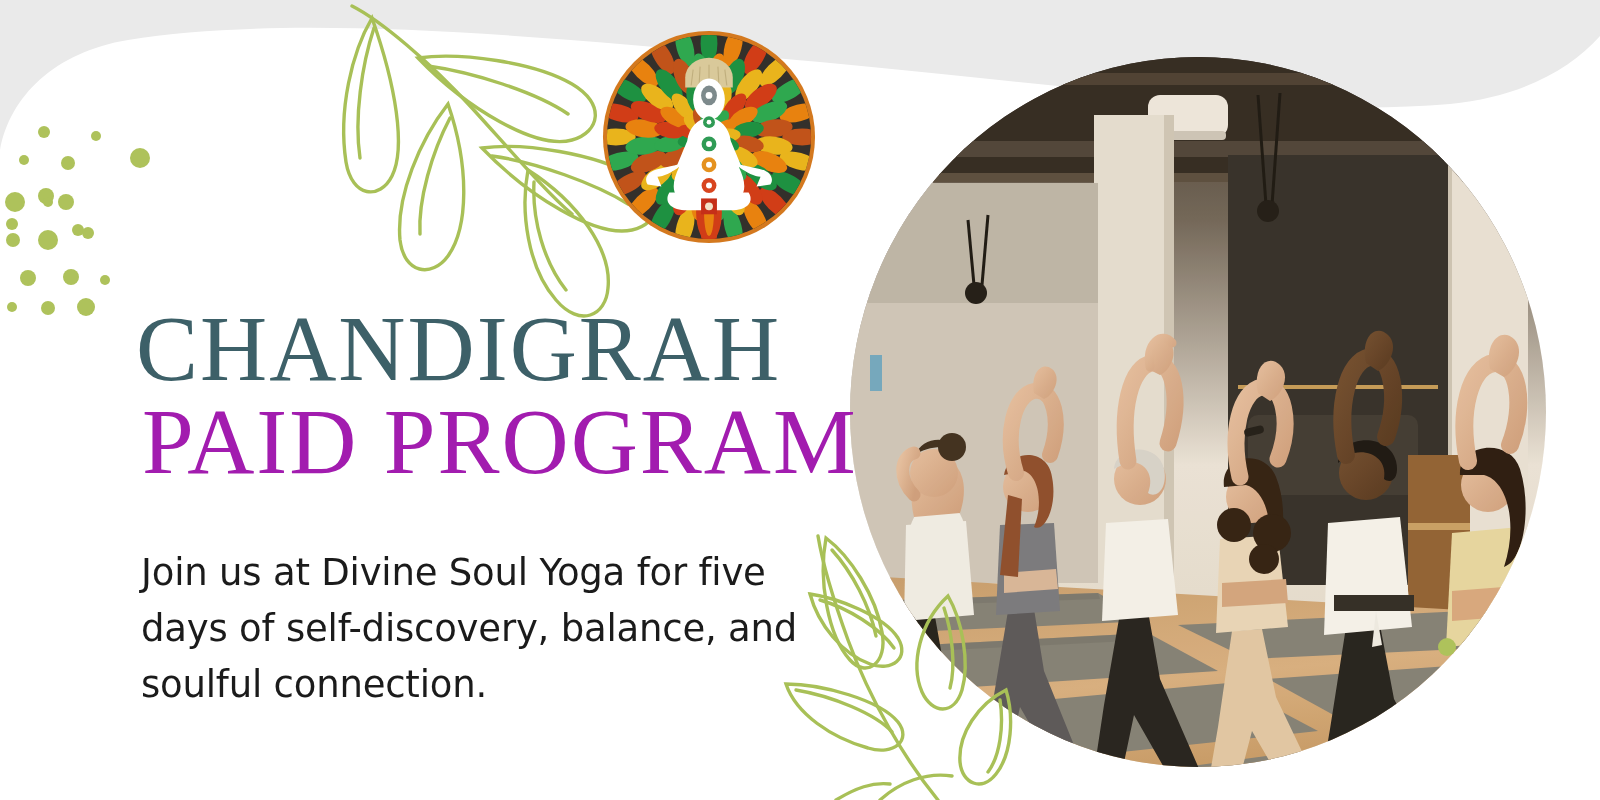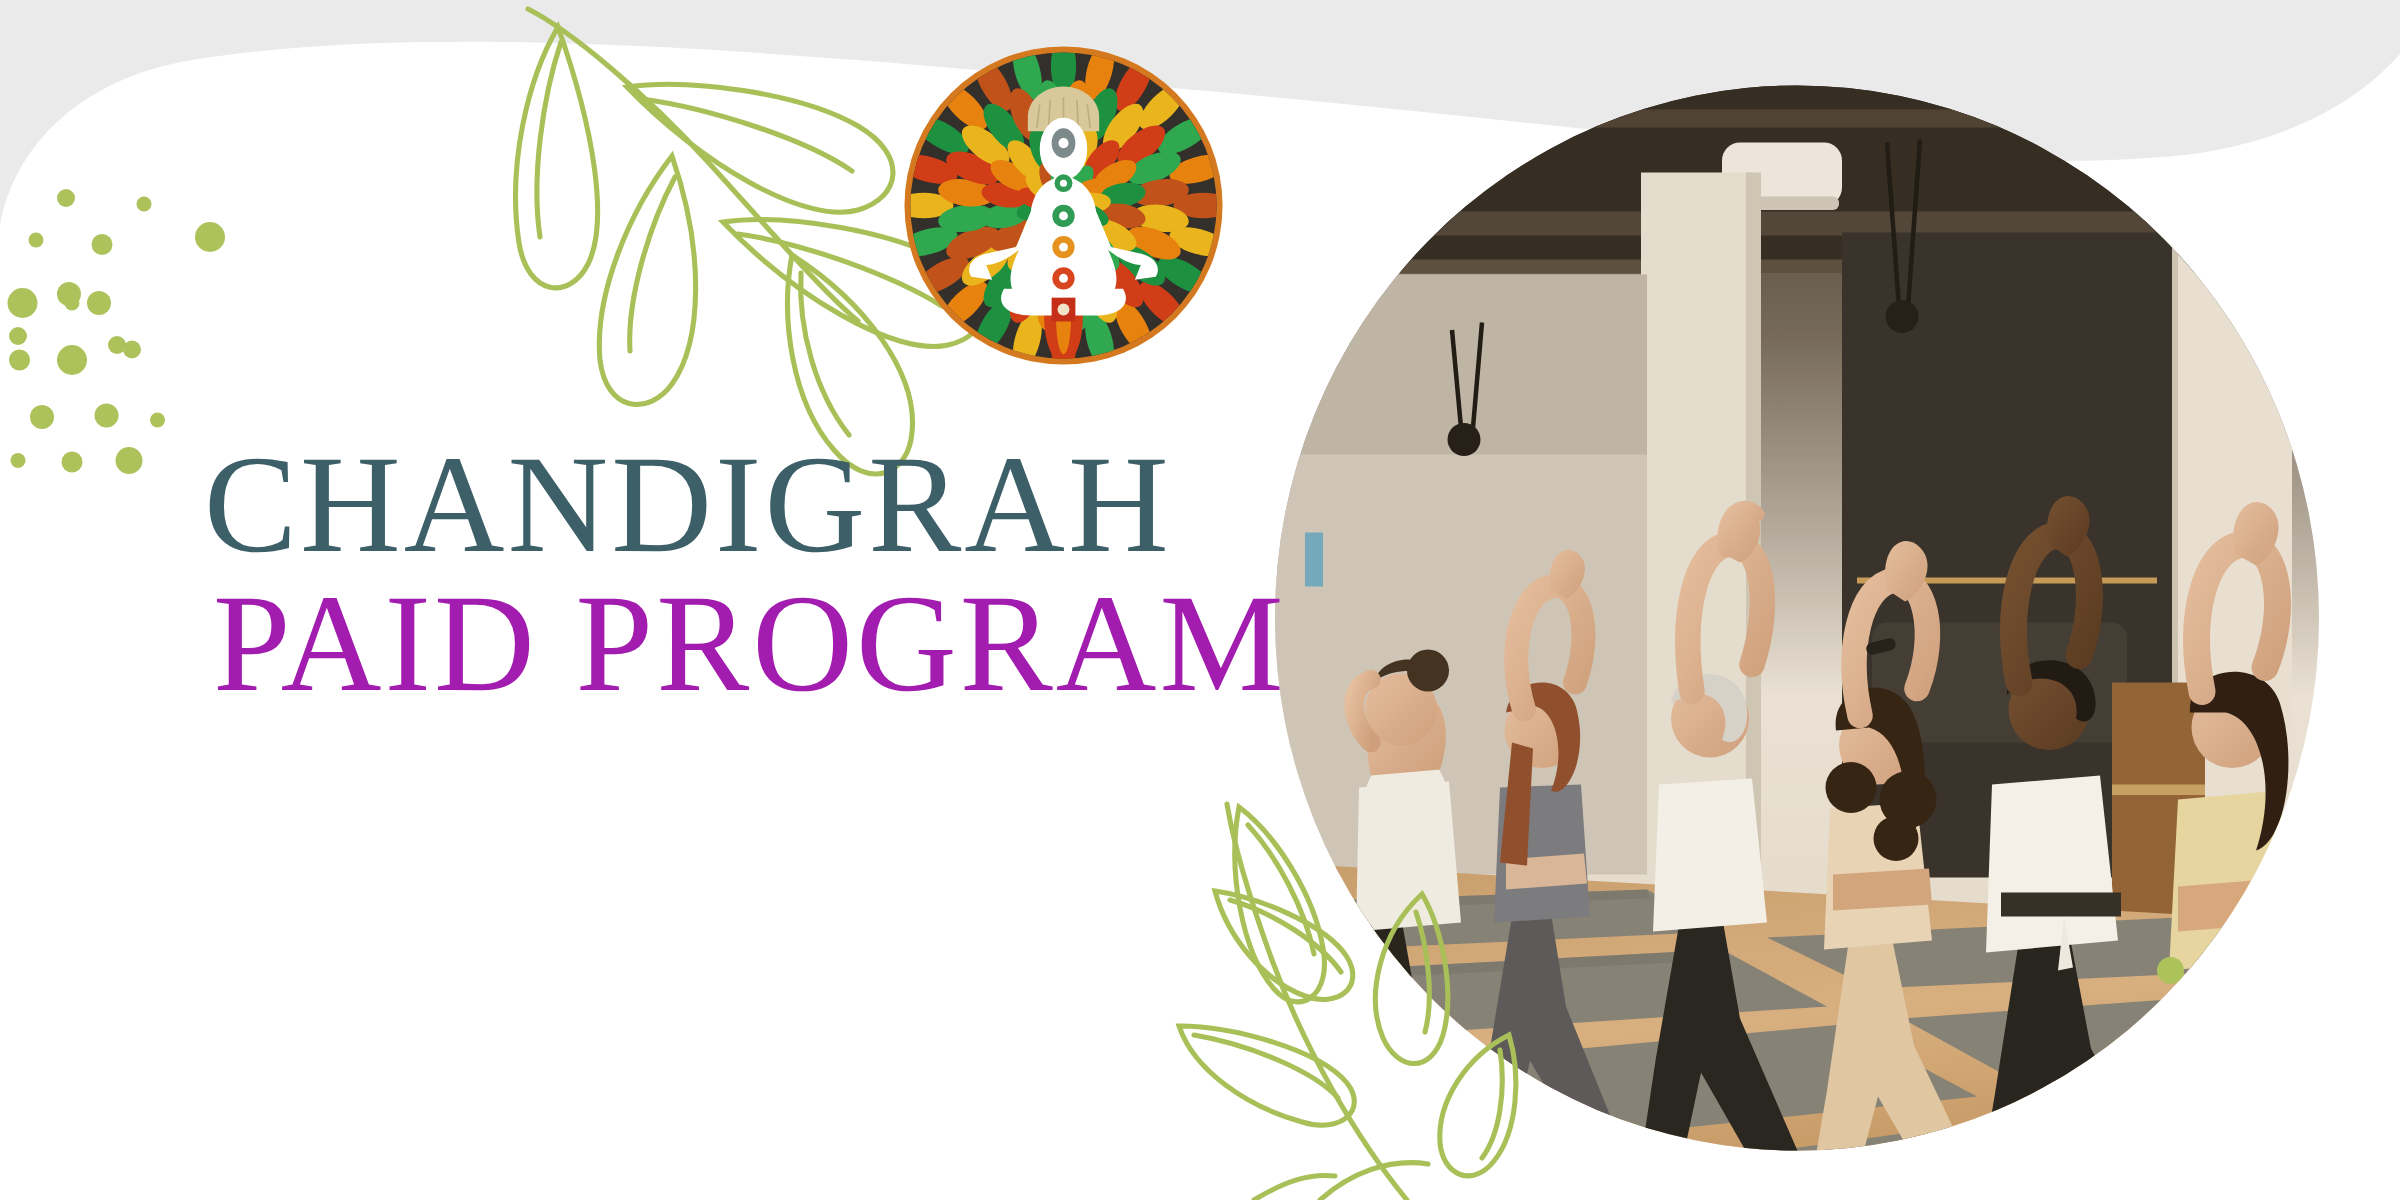--- a/index.html
+++ b/index.html
@@ -63,21 +63,21 @@
     top: 28px;
     width: 218px;
     height: 218px;
     z-index: 10;
   }
 
   
   .headline-block {
     position: absolute;
     left: 136px;
-    top: 292px;
+    top: 304px;
     z-index: 12;
     width: 720px;
   }
   .headline-1 {
     margin: 0;
     font-family: "Liberation Serif", serif;
     font-weight: 400;
     font-size: 93px;
     line-height: 0.96;
     letter-spacing: 2.0px;
@@ -459,20 +459,21 @@
                C 612 250 578 202 528 170 Z"></path>
       <path d="M 534 182 C 532 220 544 262 566 290"></path>
     </g>
   </svg>
 
   <div class="headline-block">
     <h1 class="headline-1">CHANDIGRAH</h1>
     <h1 class="headline-2">PAID PROGRAM</h1>
   </div>
 
+  <p class="subcopy">Join us at Divine Soul Yoga for five days of self-discovery, balance, and soulful connection.</p>
 
   <svg class="deco-layer-front" viewBox="0 0 1600 800">
 
     <g fill="#aec25b">
       <circle cx="44" cy="132" r="6"></circle>
       <circle cx="96" cy="136" r="5"></circle>
       <circle cx="24" cy="160" r="5"></circle>
       <circle cx="68" cy="163" r="7"></circle>
       <circle cx="140" cy="158" r="10"></circle>
       <circle cx="46" cy="196" r="8"></circle>

